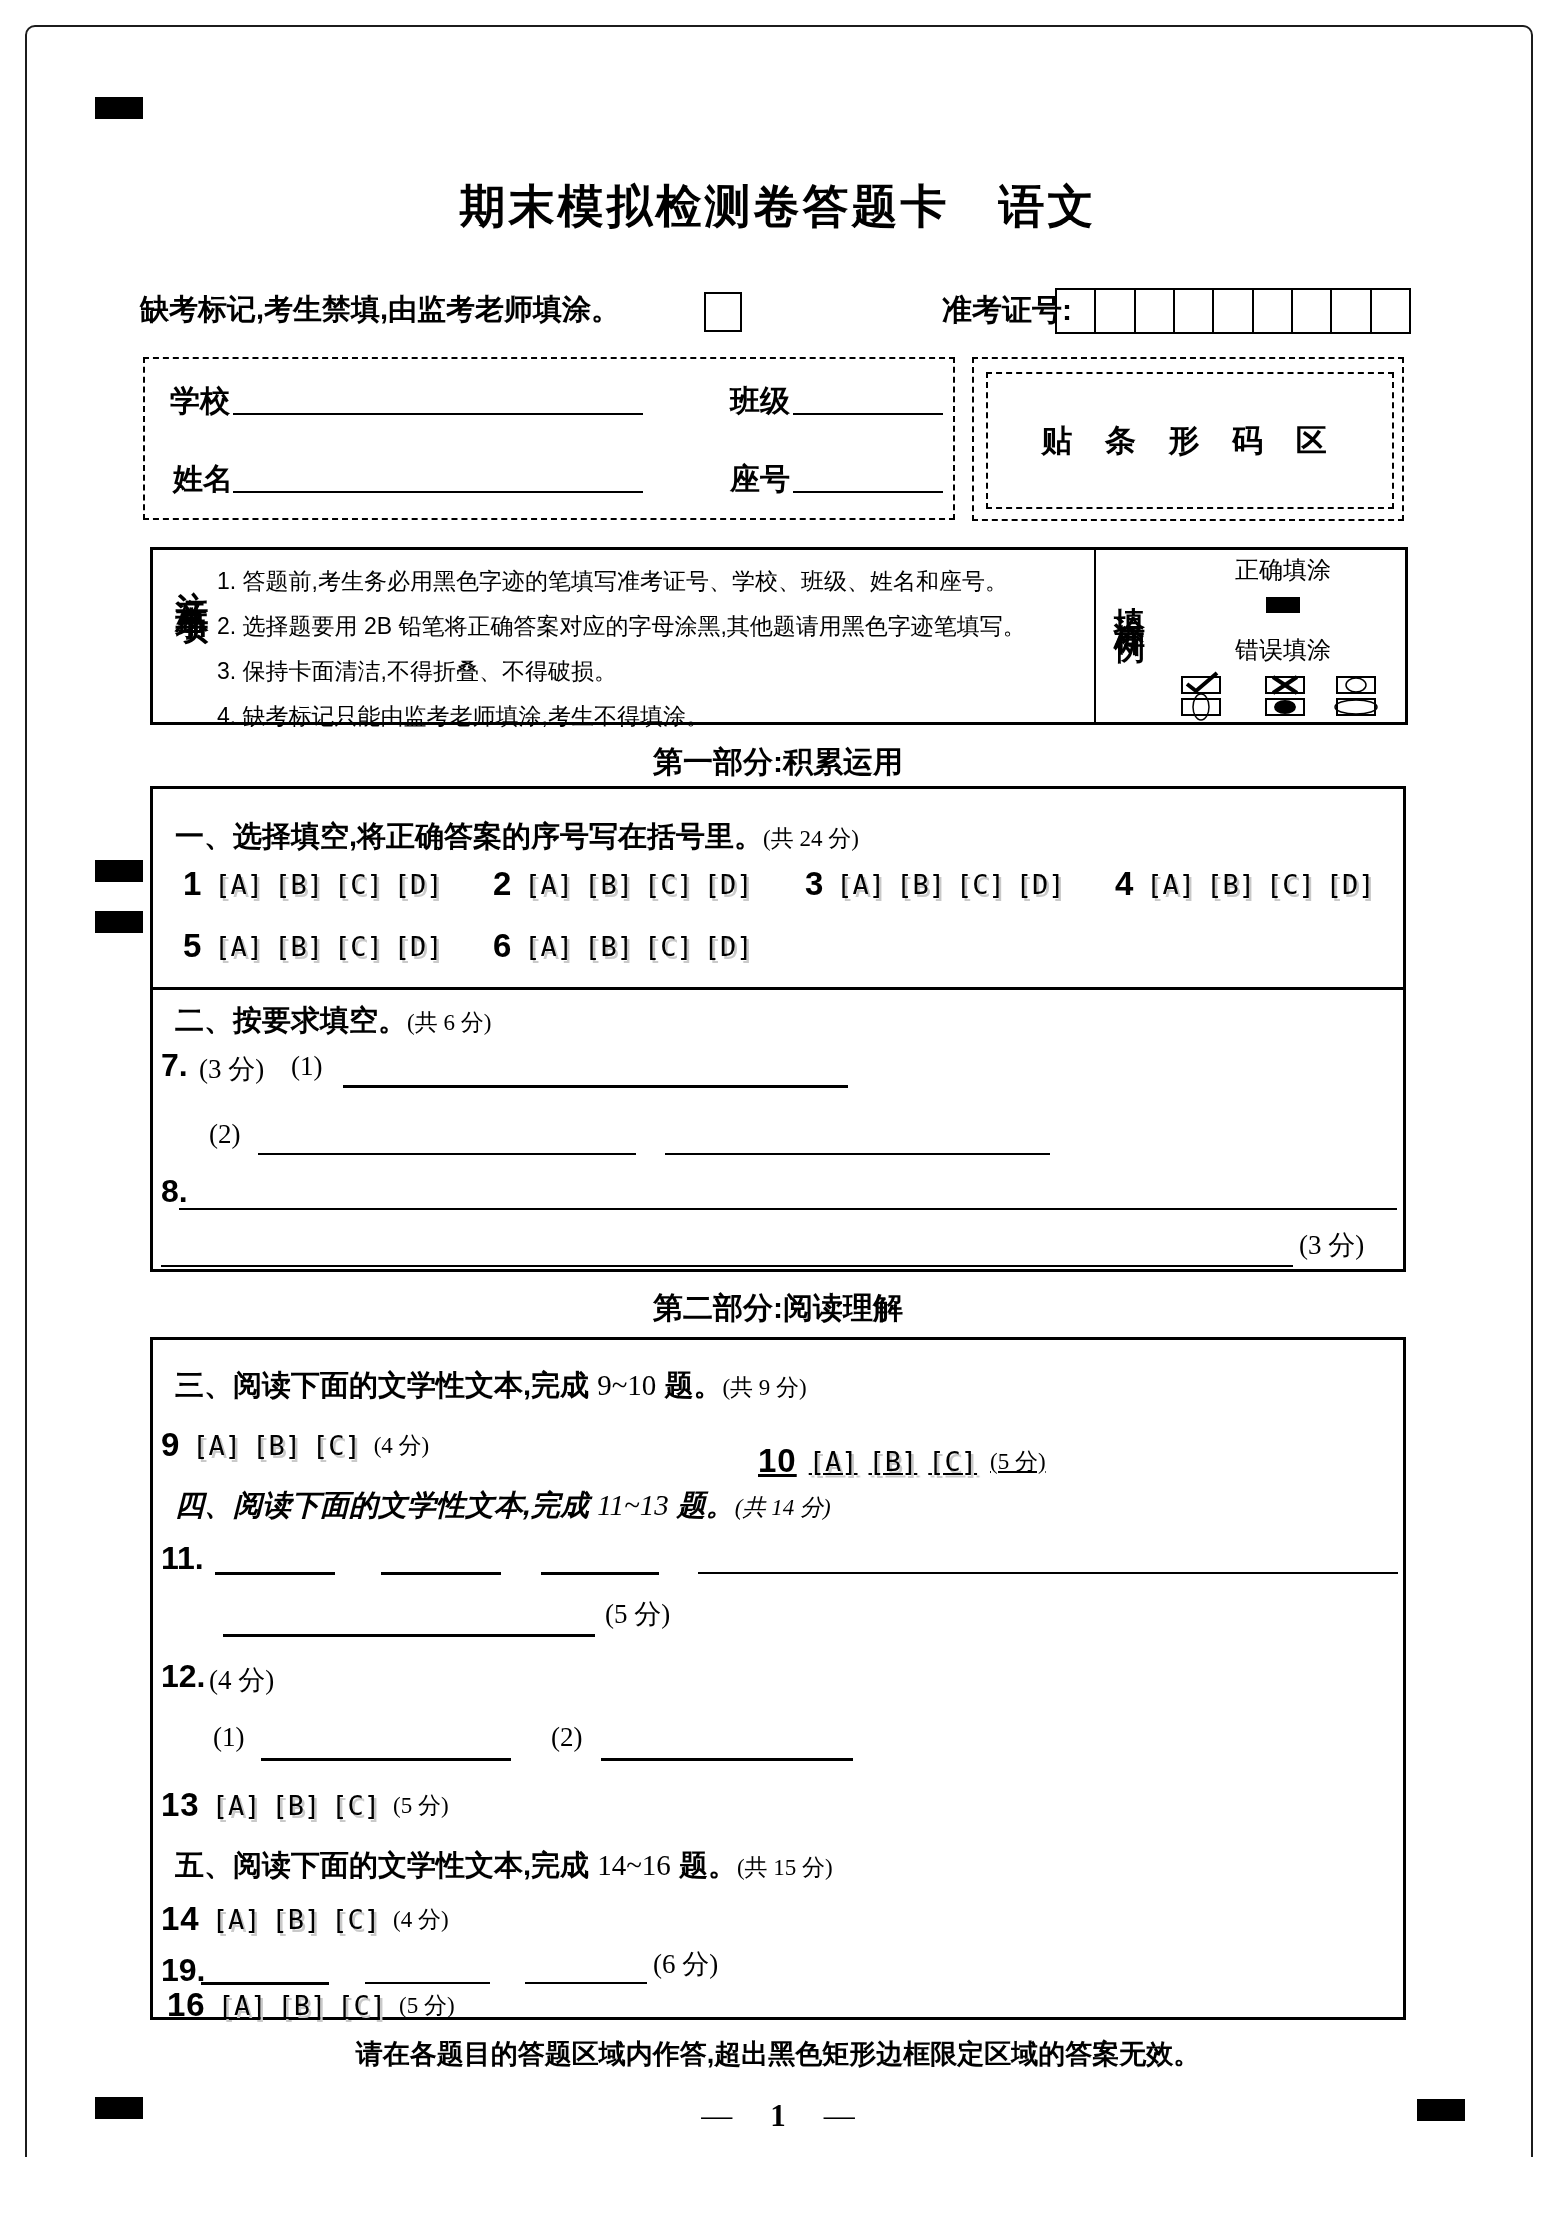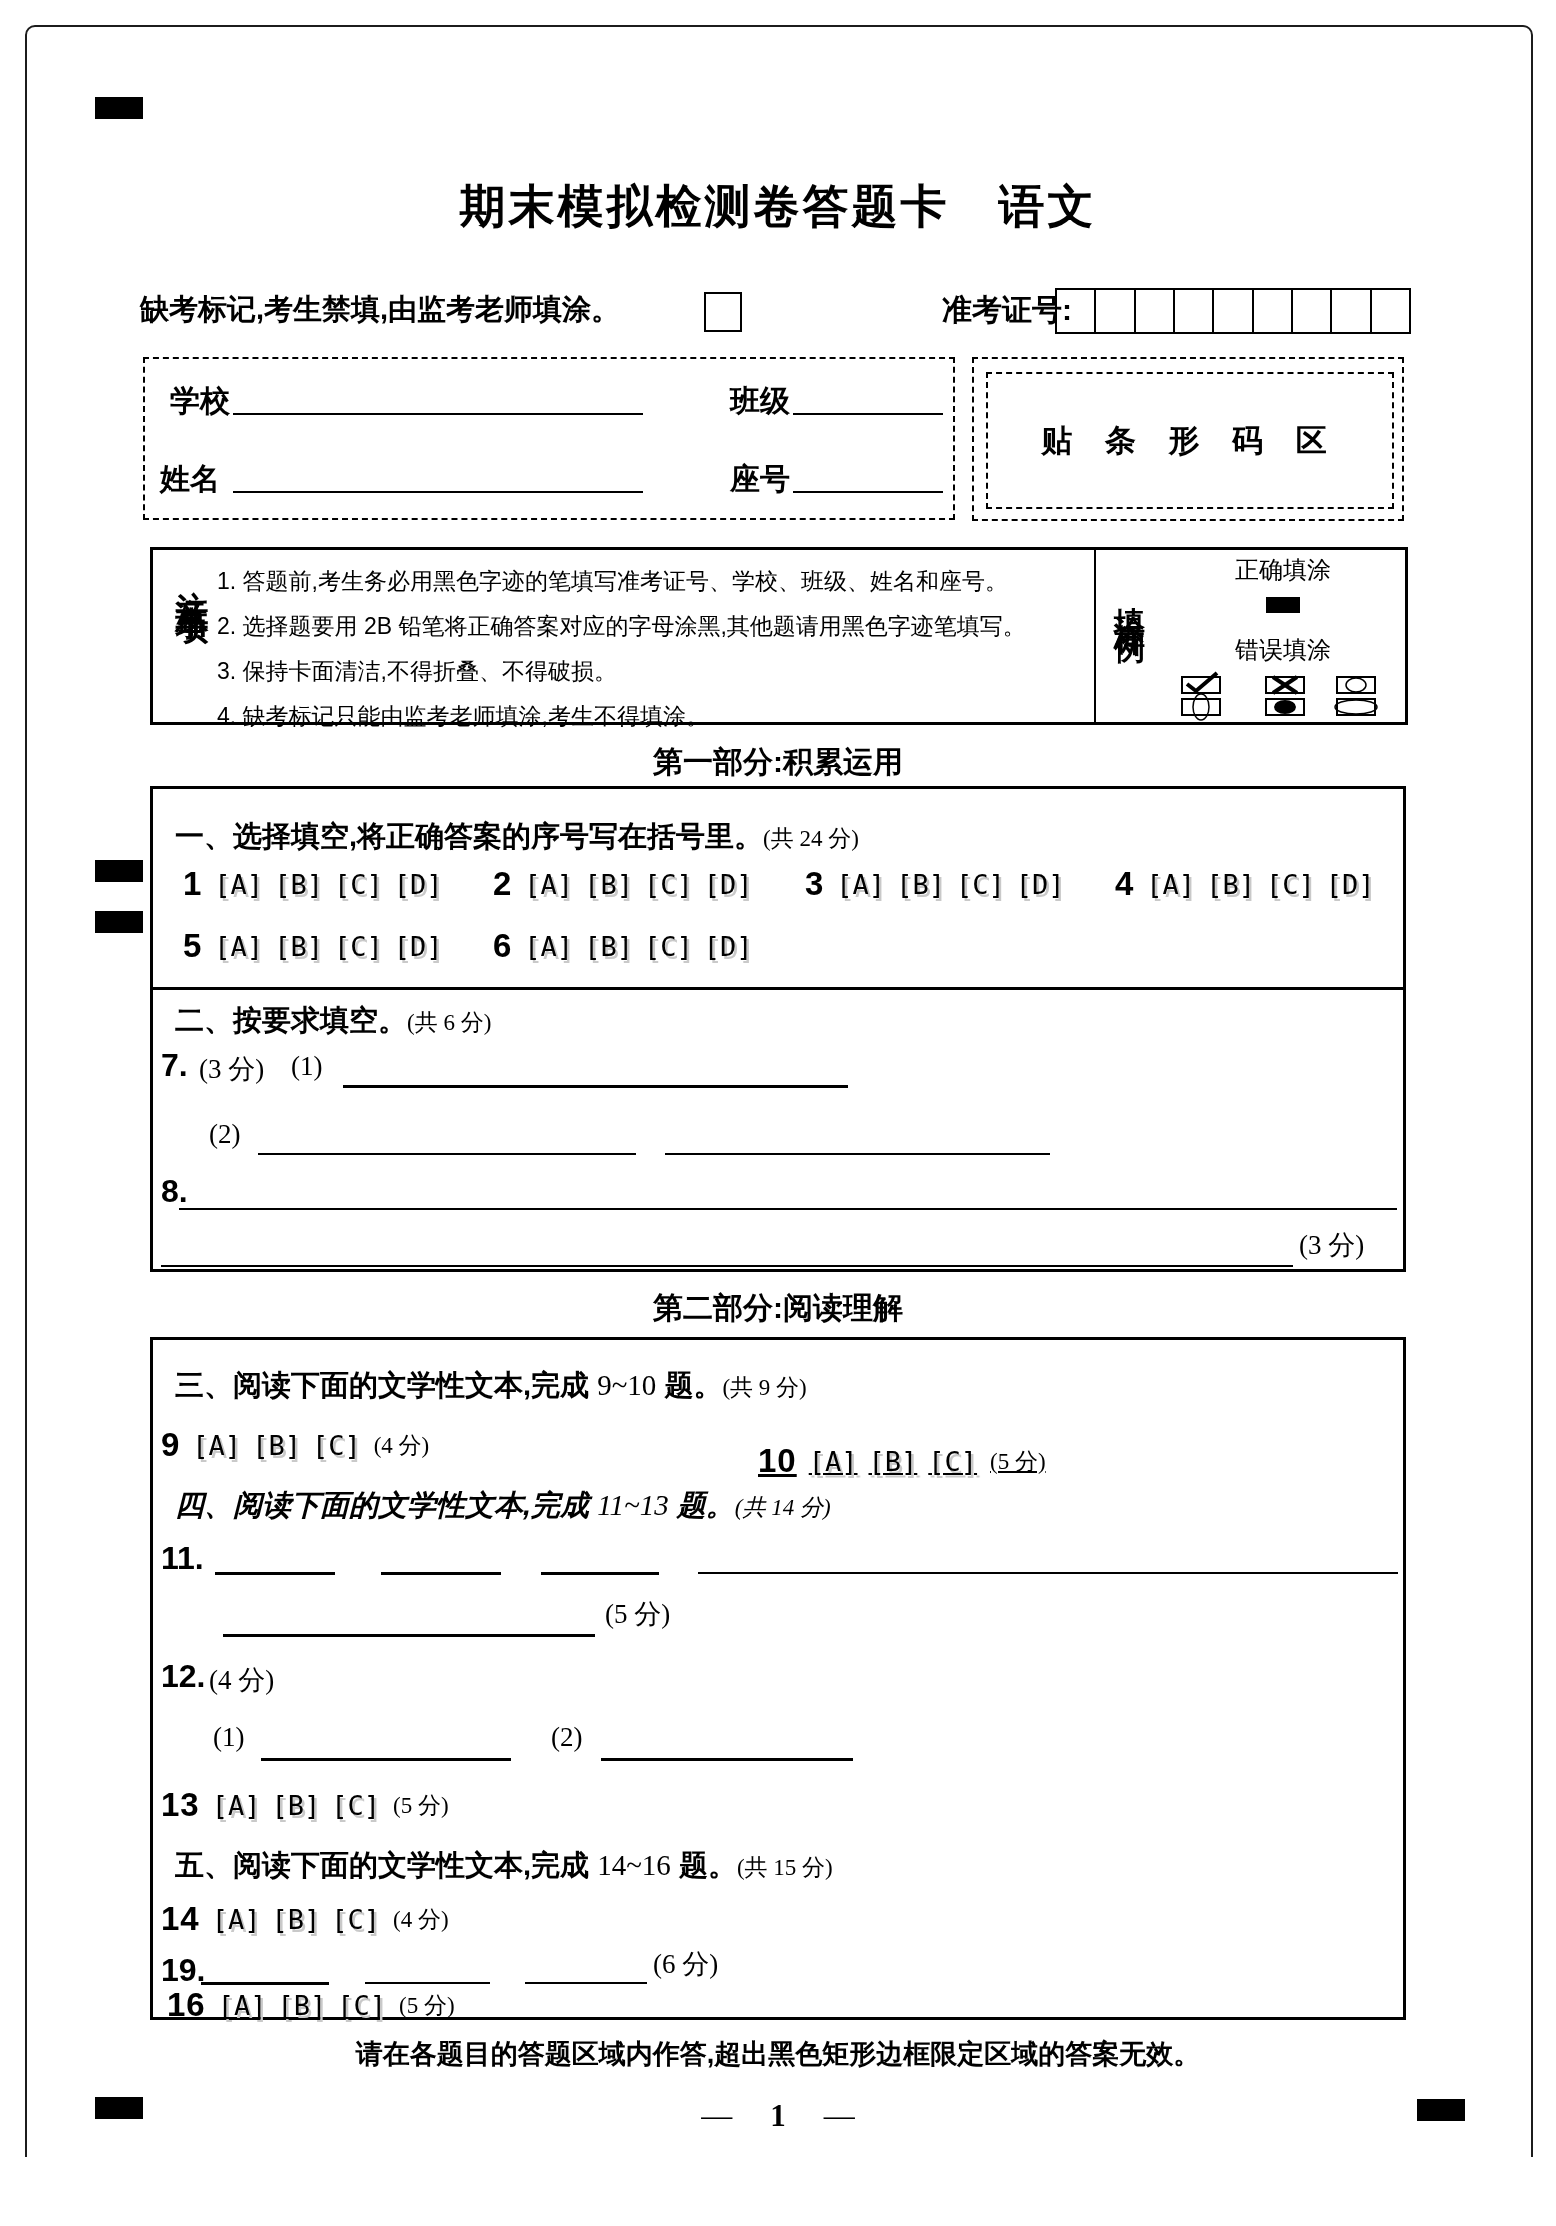--- a/index.html
+++ b/index.html
@@ -76,21 +76,21 @@
       <div class="cell"></div>
       <div class="cell"></div>
       <div class="cell"></div>
     </div>
 
   <div class="dash-box" style="left:143px;top:357px;width:812px;height:163px;">
     <div class="si-label" style="left:25px;top:22px;">学校</div>
     <div class="blank" style="left:88px;top:18px;width:410px;height:36px;"></div>
     <div class="si-label" style="left:585px;top:22px;">班级</div>
     <div class="blank" style="left:648px;top:18px;width:150px;height:36px;"></div>
-    <div class="si-label" style="left:15px;top:100px;">姓名</div>
+    <div class="si-label" style="left:28px;top:100px;">姓名</div>
     <div class="blank" style="left:88px;top:96px;width:410px;height:36px;"></div>
     <div class="si-label" style="left:585px;top:100px;">座号</div>
     <div class="blank" style="left:648px;top:96px;width:150px;height:36px;"></div>
   </div>
 
   <div class="dash-box" style="left:972px;top:357px;width:432px;height:164px;">
     <div class="bc-inner">
       <span class="bc-label">贴 条 形 码 区</span>
     </div>
   </div>

